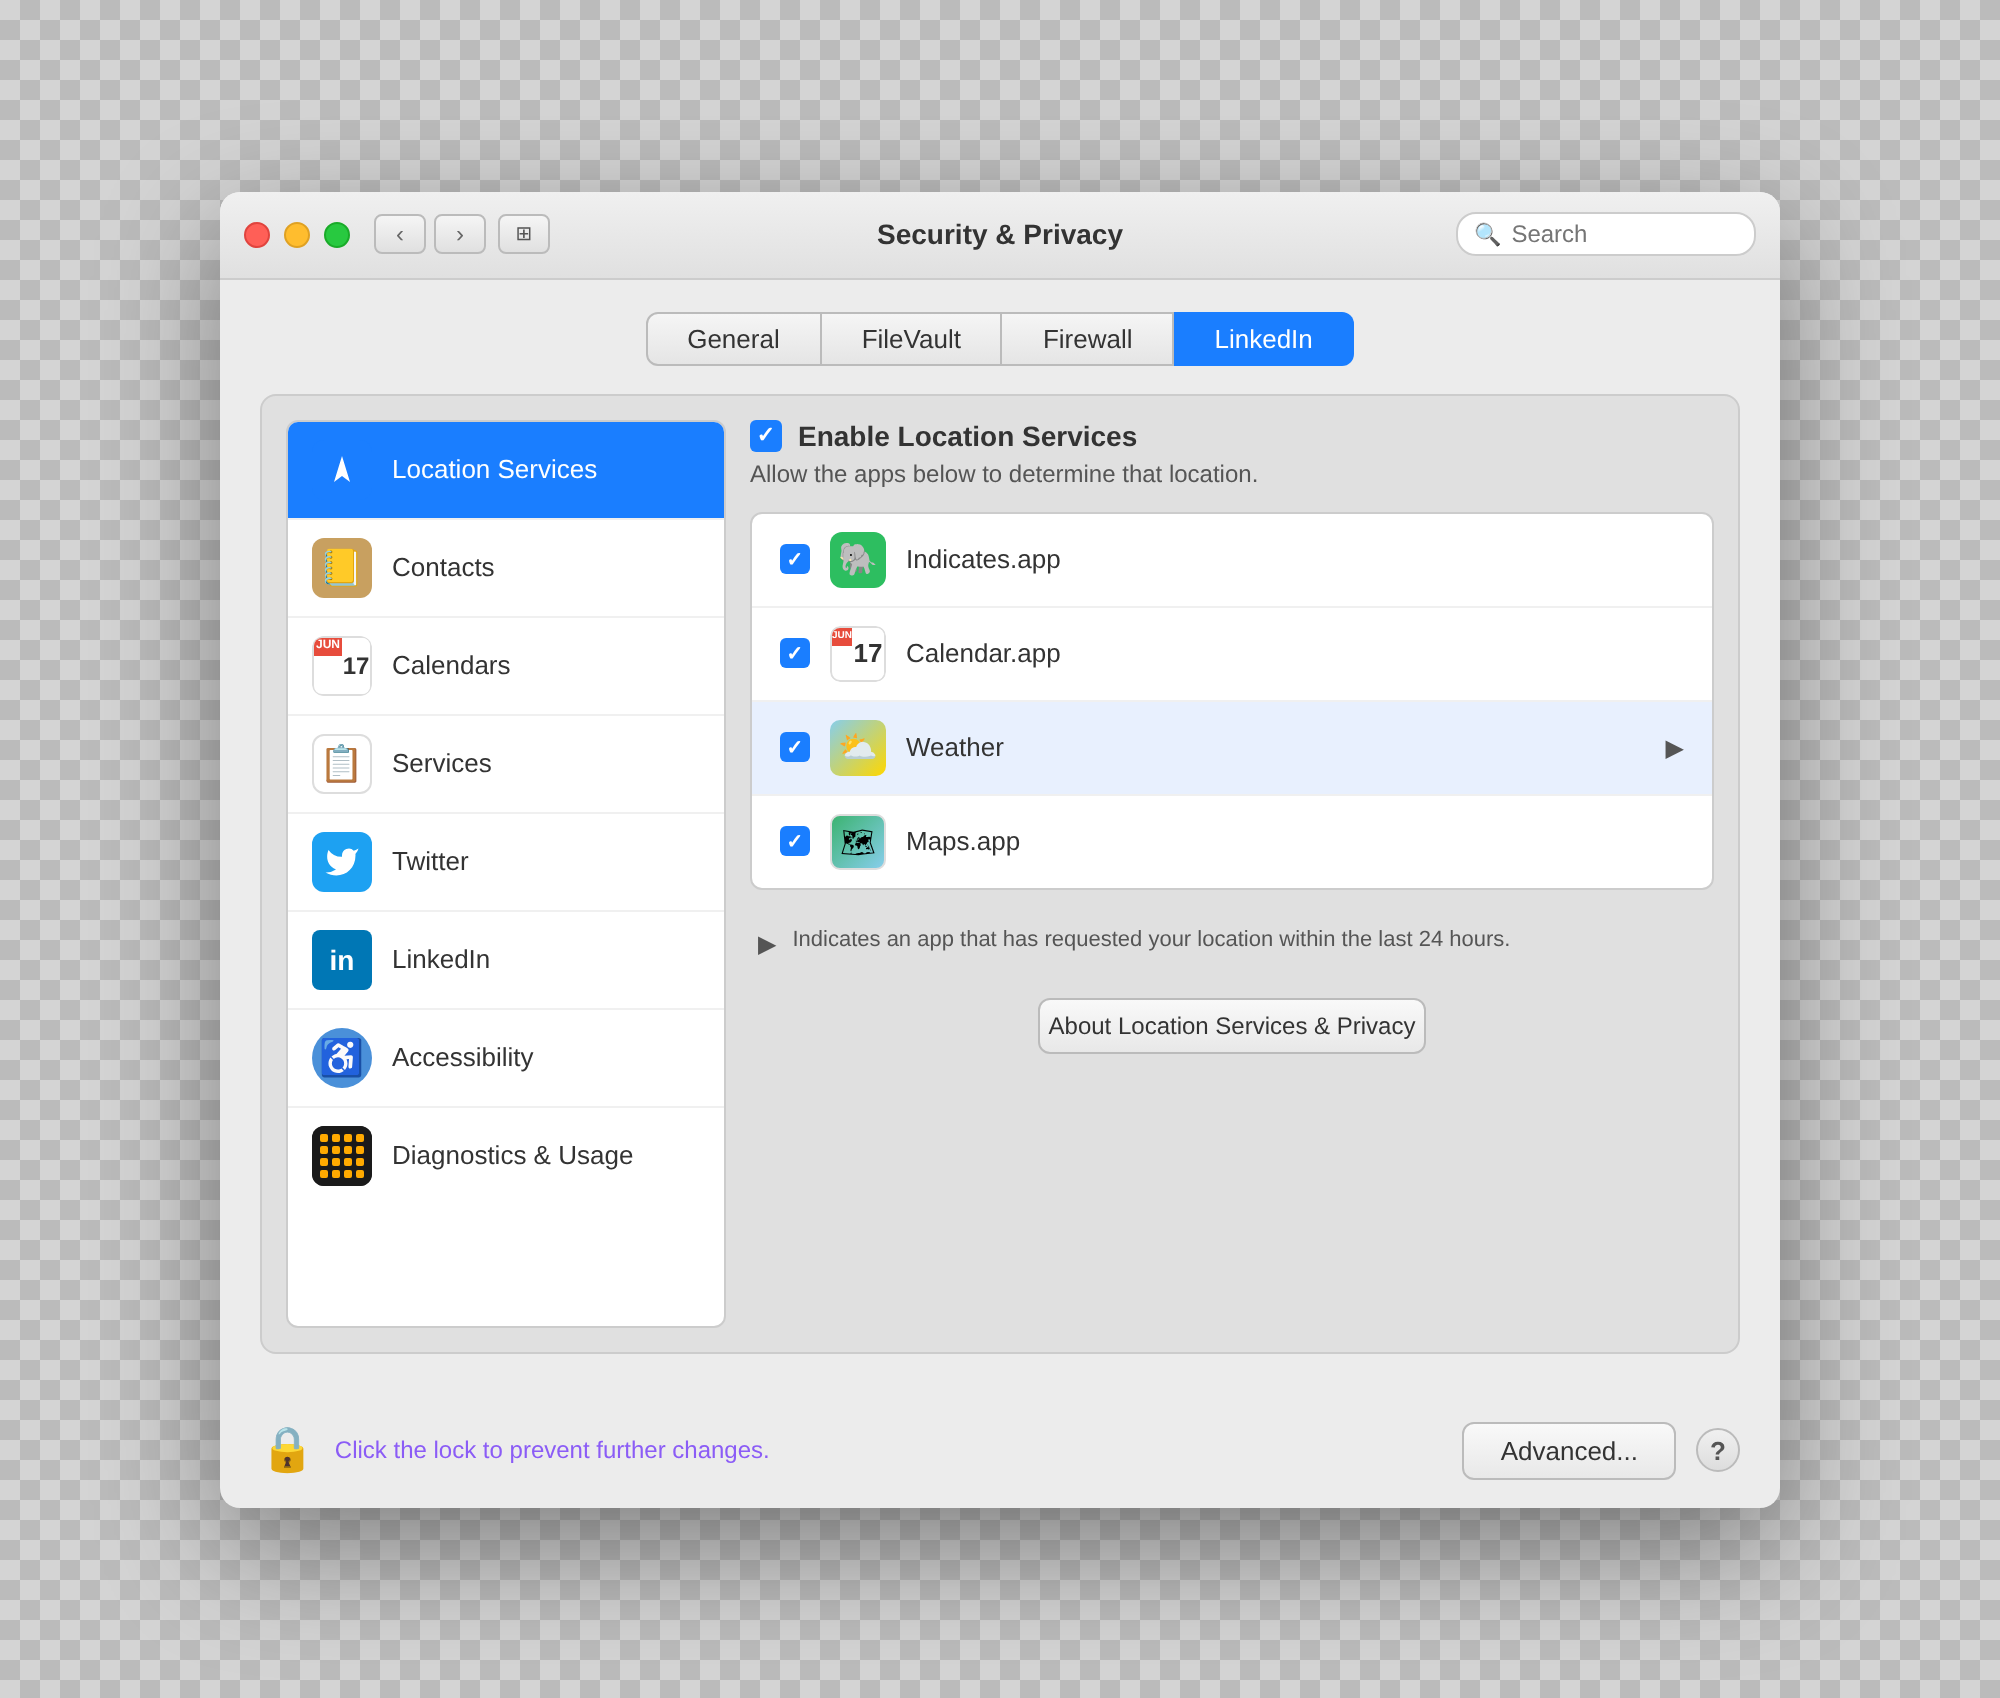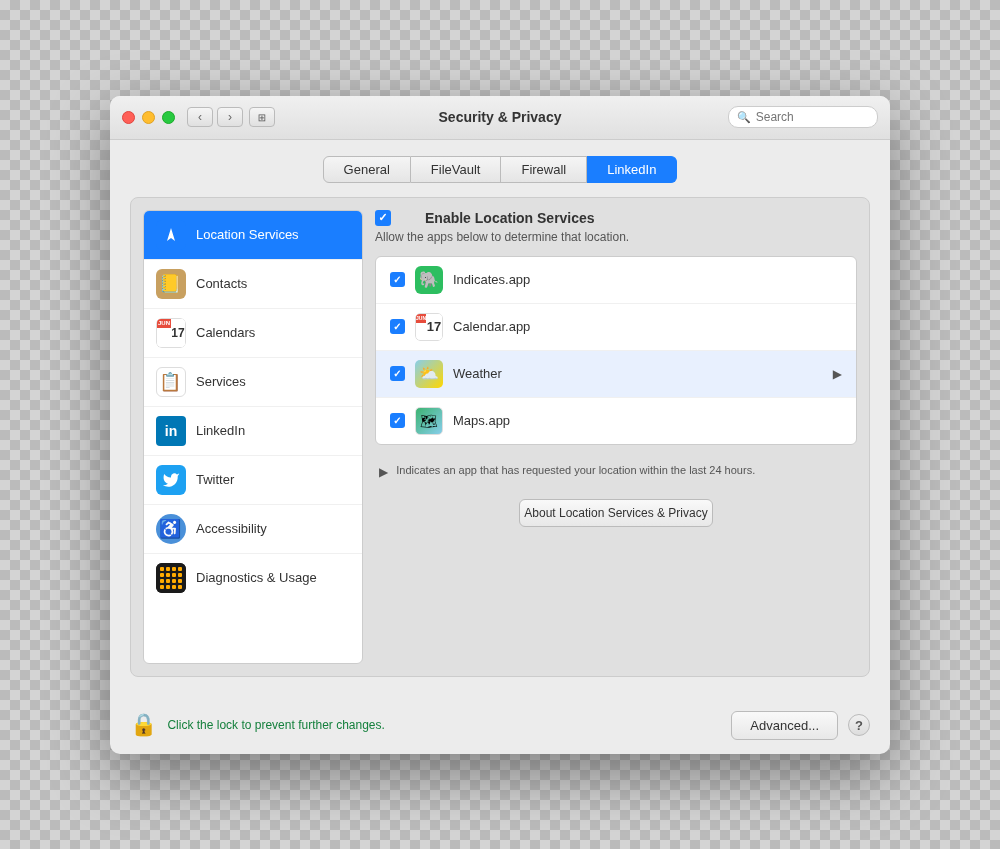--- a/index.html
+++ b/index.html
@@ -186,21 +186,20 @@
     .enable-row {
       display: flex;
       align-items: center;
       gap: 8px;
       margin-bottom: 4px;
     }
     .enable-label {
       font-size: 14px;
       font-weight: 600;
       color: #333;
-      margin-left: 26px;
     }
     .enable-desc {
       font-size: 12px;
       color: #555;
       margin-bottom: 12px;
     }
     .apps-list {
       background: white;
       border: 1px solid #ccc;
       border-radius: 6px;
@@ -284,21 +283,21 @@
       display: flex;
       align-items: center;
       padding: 14px 20px;
       gap: 10px;
     }
     .lock-icon {
       font-size: 22px;
     }
     .footer-text {
       font-size: 12px;
-      color: #15803d;
+      color: #8b5cf6;
       flex: 1;
     }
     .advanced-btn {
       padding: 6px 18px;
       background: linear-gradient(to bottom, #f9f9f9, #e8e8e8);
       border: 1px solid #bbb;
       border-radius: 6px;
       font-size: 13px;
       color: #333;
       cursor: pointer;
@@ -453,30 +452,30 @@
           </div>
           <span>Calendars</span>
         </div>
         <div class="sidebar-item">
           <div class="sidebar-icon" style="background:white;border:1px solid #ddd;">
             <span style="font-size:18px;">📋</span>
           </div>
           <span>Services</span>
         </div>
         <div class="sidebar-item">
-          <div class="sidebar-icon icon-linkedin" style="font-size:14px;color:white;font-weight:bold;border-radius:4px;">in</div>
-          <span>LinkedIn</span>
-        </div>
-        <div class="sidebar-item">
           <div class="sidebar-icon icon-twitter" style="font-size:18px; border-radius:6px;">
             <svg width="18" height="18" viewBox="0 0 24 24" fill="white">
               <path d="M23 3a10.9 10.9 0 01-3.14 1.53 4.48 4.48 0 00-7.86 3v1A10.66 10.66 0 013 4s-4 9 5 13a11.64 11.64 0 01-7 2c9 5 20 0 20-11.5a4.5 4.5 0 00-.08-.83A7.72 7.72 0 0023 3z"></path>
             </svg>
           </div>
           <span>Twitter</span>
+        </div>
+        <div class="sidebar-item">
+          <div class="sidebar-icon icon-linkedin" style="font-size:14px;color:white;font-weight:bold;border-radius:4px;">in</div>
+          <span>LinkedIn</span>
         </div>
         <div class="sidebar-item">
           <div class="sidebar-icon icon-accessibility" style="font-size:18px;">♿</div>
           <span>Accessibility</span>
         </div>
         <div class="sidebar-item">
           <div class="sidebar-icon icon-diagnostics">
             <div class="diag-icon">
               <div class="diag-dot"></div>
                 <div class="diag-dot"></div>

